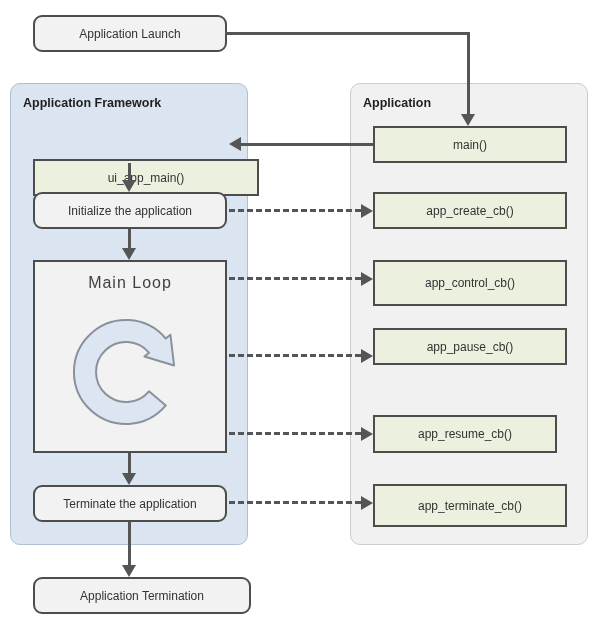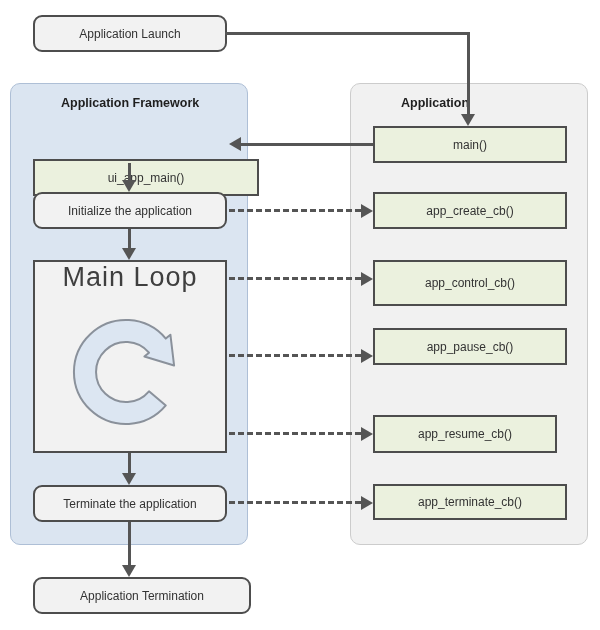--- a/index.html
+++ b/index.html
@@ -32,47 +32,47 @@
     background:var(--framework-panel-bg);
     border:1.5px solid var(--framework-panel-border);
   }
   .panel.application{
     left:350px;top:83px;width:238px;height:462px;
     background:var(--application-panel-bg);
     border:1.5px solid var(--application-panel-border);
   }
   .panel-title{
     position:absolute;left:12px;top:12px;
-    font-size:12.5px;font-weight:bold;color:var(--panel-title-color);margin-left:38px;
+    font-size:12.5px;font-weight:bold;color:var(--panel-title-color);
   }
   .node{
     position:absolute;display:flex;align-items:center;justify-content:center;
     border:2px solid var(--box-border);
     font-size:12px;color:var(--label-color);
     text-align:center;
   }
   .node.rounded{border-radius:9px;background:var(--process-box-bg);align-items:center;}
   .node.green{background:var(--callback-box-bg);}
   
   .n-launch{left:33px;top:15px;width:194px;height:37px;}
   .n-uiappmain{left:33px;top:126px;width:226px;height:37px;margin-top:33px;}
   .n-initialize{left:33px;top:192px;width:194px;height:37px;}
   .n-mainloop{left:33px;top:260px;width:194px;height:193px;background:var(--process-box-bg);
     justify-content:flex-start;flex-direction:column;}
   .mainloop-label{
-    font-size:27px;color:#3f3f3f;letter-spacing:1px;
+    margin-top:12px;font-size:16px;color:#3f3f3f;letter-spacing:1px;
   }
   .n-terminate{left:33px;top:485px;width:194px;height:37px;}
   .n-termination{left:33px;top:577px;width:218px;height:37px;}
   .n-main{left:373px;top:126px;width:194px;height:37px;}
   .n-create{left:373px;top:192px;width:194px;height:37px;}
   .n-control{left:373px;top:260px;width:194px;height:46px;}
   .n-pause{left:373px;top:328px;width:194px;height:37px;}
   .n-resume{left:373px;top:415px;width:184px;height:38px;}
-  .n-terminatecb{left:373px;top:484px;width:194px;height:36px;}
+  .n-terminatecb{left:373px;top:484px;width:194px;height:43px;}
   
   .hline{position:absolute;height:3px;background:var(--arrow-color);}
   .vline{position:absolute;width:3px;background:var(--arrow-color);}
   .dline{position:absolute;height:0;border-top:3px dashed var(--arrow-color);}
   .head{position:absolute;width:0;height:0;}
   .head.down{border-left:7px solid transparent;border-right:7px solid transparent;border-top:12px solid var(--arrow-color);}
   .head.left{border-top:7px solid transparent;border-bottom:7px solid transparent;border-right:12px solid var(--arrow-color);}
   .head.right{border-top:7px solid transparent;border-bottom:7px solid transparent;border-left:12px solid var(--arrow-color);}
   .loop-svg{position:absolute;left:68px;top:312px;}
 </style>

